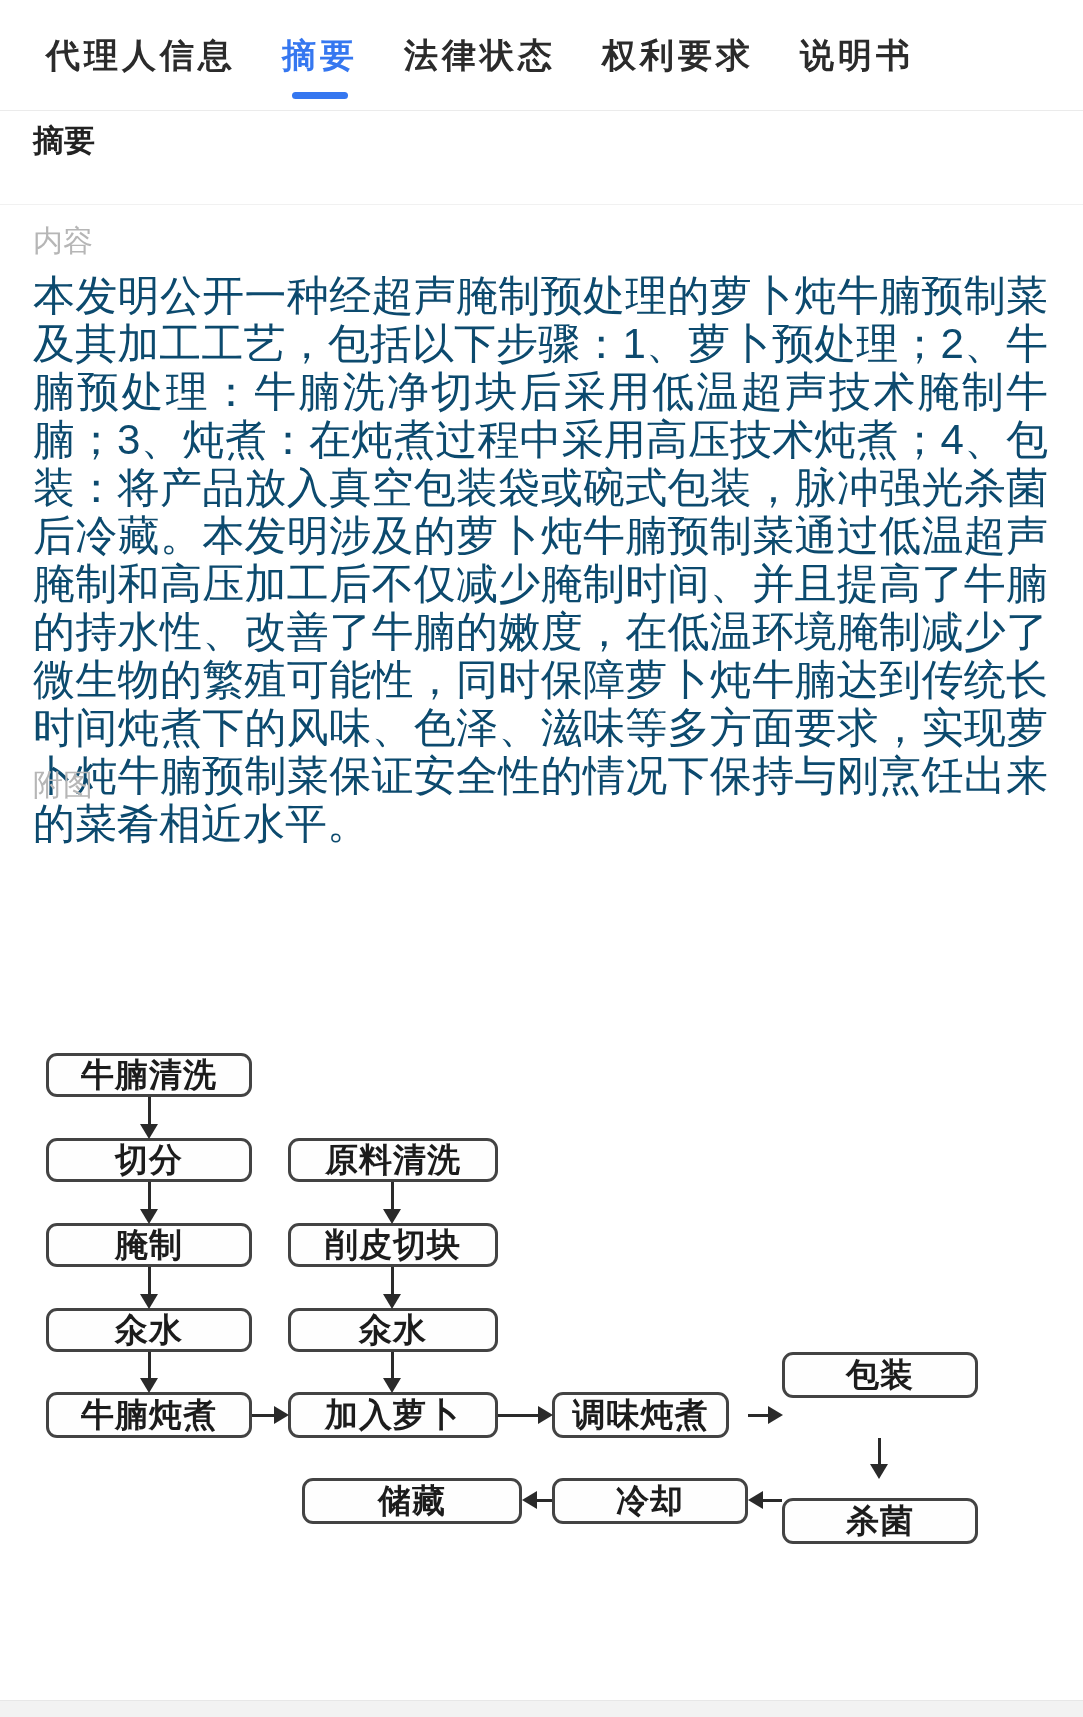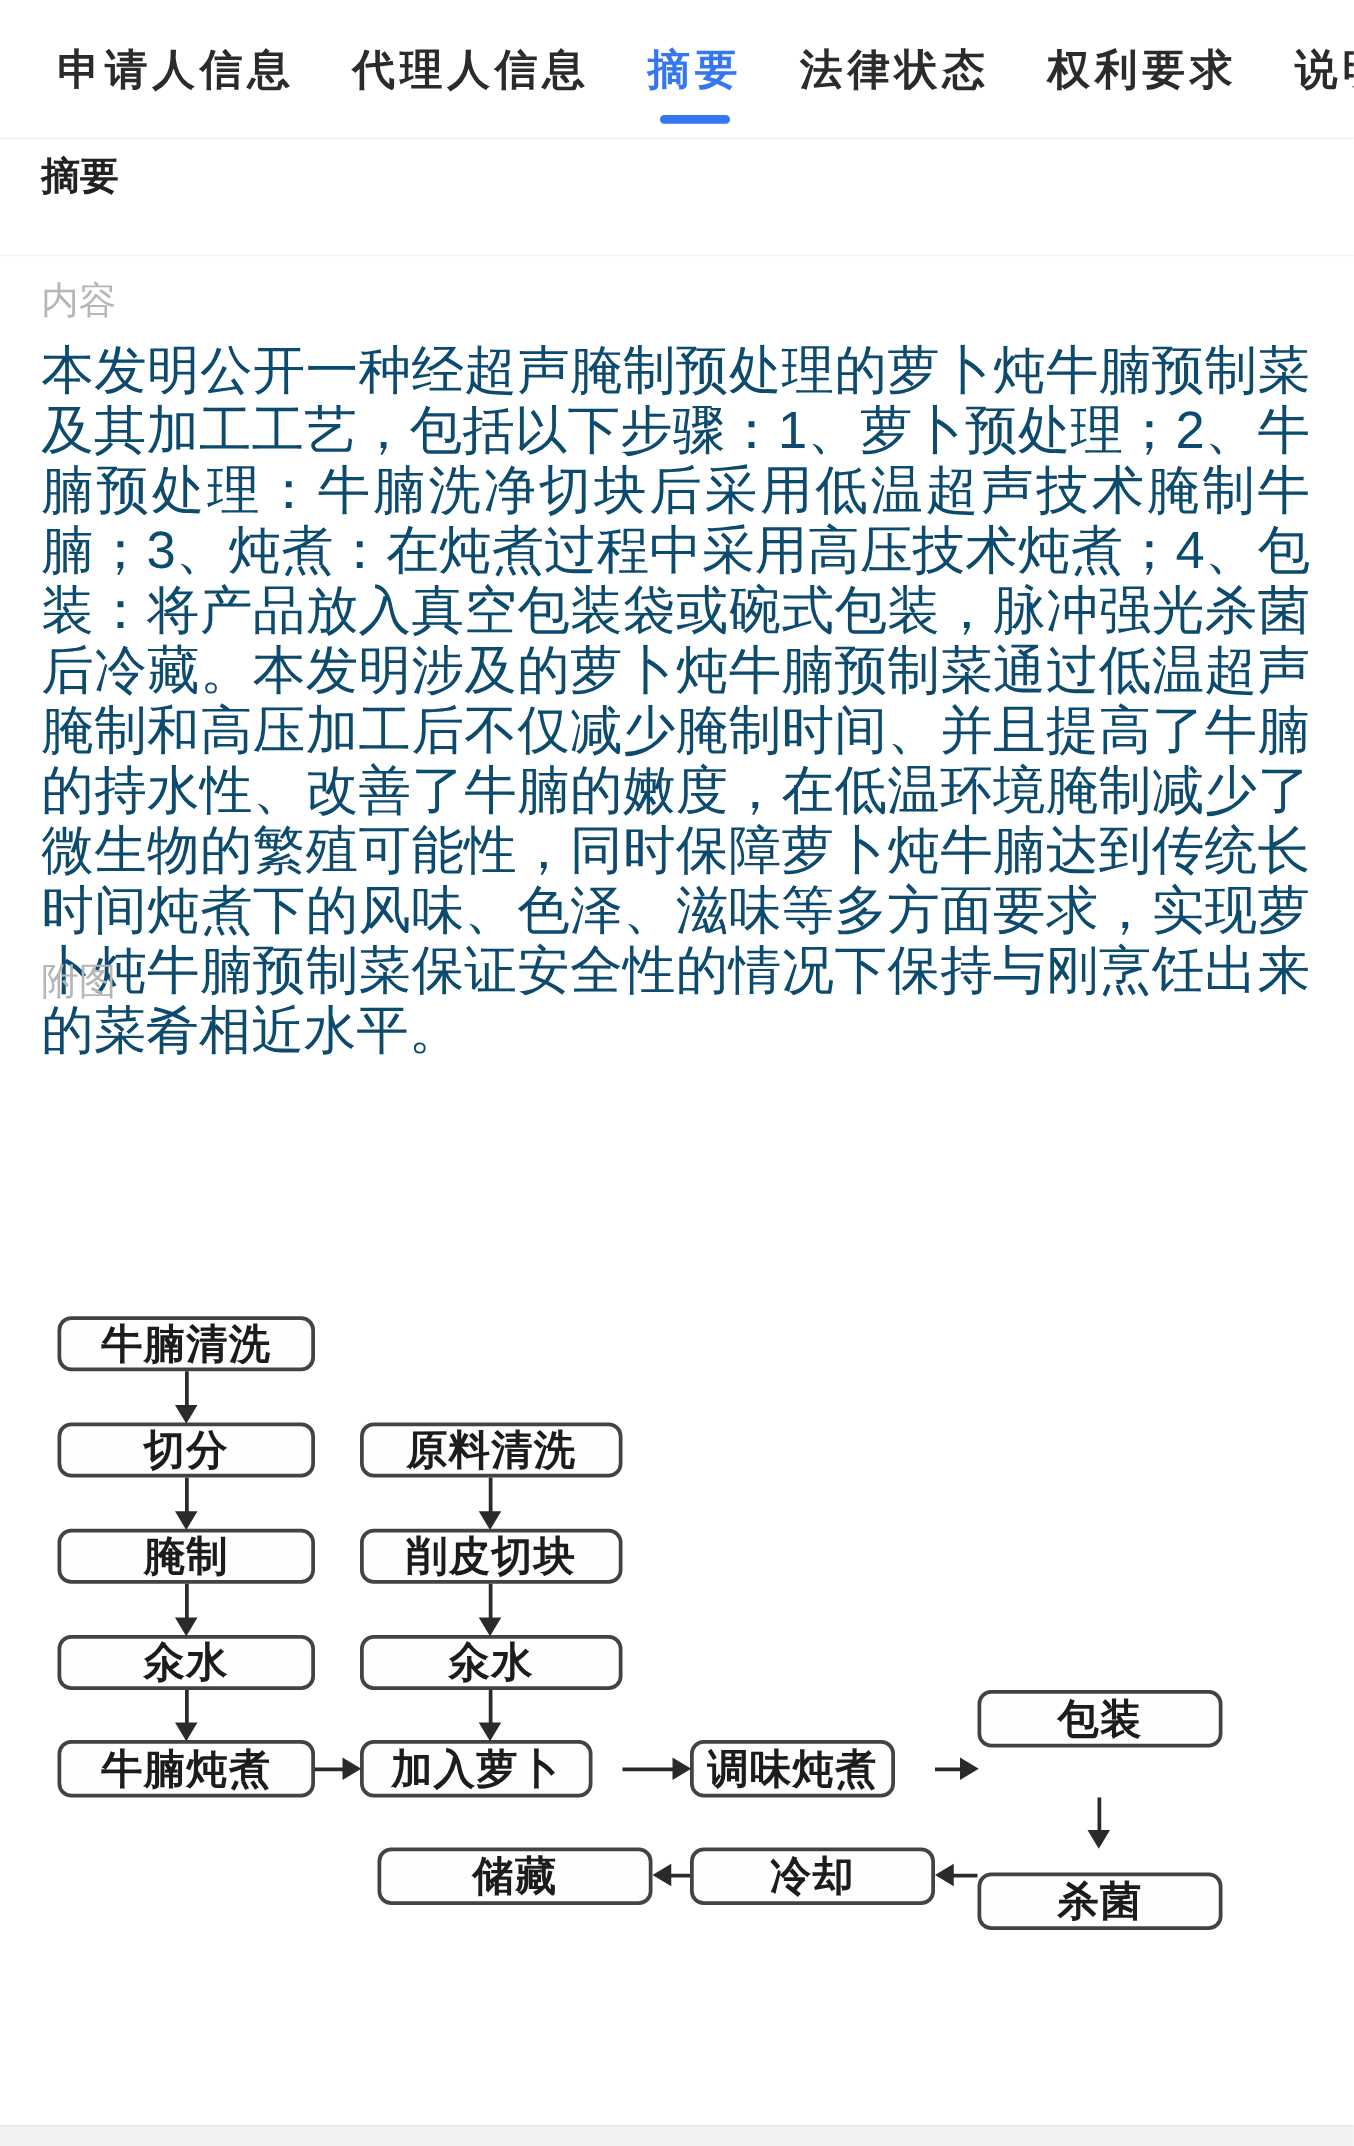--- a/index.html
+++ b/index.html
@@ -102,24 +102,20 @@
   }
 </style>
 </head>
 <body>
 
 <div class="tabbar">
   <div class="tab-fragment">
     <span>、</span>
   </div>
   <div class="tab">
-    <span>申请人信息</span>
-    
-  </div>
-  <div class="tab">
     <span>代理人信息</span>
     
   </div>
   <div class="tab active">
     <span>摘要</span>
     <div class="underline"></div>
   </div>
   <div class="tab">
     <span>法律状态</span>
     
@@ -147,22 +143,22 @@
 <div class="flowchart">
 
   <div class="flow-node" style="left:46px;  top:1053px; width:206px; height:44px;">牛腩清洗</div>
   <div class="flow-node" style="left:46px;  top:1138px; width:206px; height:44px;">切分</div>
   <div class="flow-node" style="left:288px; top:1138px; width:210px; height:44px;">原料清洗</div>
   <div class="flow-node" style="left:46px;  top:1223px; width:206px; height:44px;">腌制</div>
   <div class="flow-node" style="left:288px; top:1223px; width:210px; height:44px;">削皮切块</div>
   <div class="flow-node" style="left:46px;  top:1308px; width:206px; height:44px;">氽水</div>
   <div class="flow-node" style="left:288px; top:1308px; width:210px; height:44px;">氽水</div>
   <div class="flow-node" style="left:46px;  top:1392px; width:206px; height:46px;">牛腩炖煮</div>
-  <div class="flow-node" style="left:288px; top:1392px; width:186px; height:46px;">加入萝卜</div>
-  <div class="flow-node" style="left:552px; top:1392px; width:164px; height:46px;">调味炖煮</div>
+  <div class="flow-node" style="left:288px; top:1392px; width:210px; height:46px;">加入萝卜</div>
+  <div class="flow-node" style="left:552px; top:1392px; width:177px; height:46px;">调味炖煮</div>
   <div class="flow-node" style="left:782px; top:1352px; width:196px; height:46px;">包装</div>
   <div class="flow-node" style="left:782px; top:1478px; width:196px; height:46px;margin-top:20px;">杀菌</div>
   <div class="flow-node" style="left:552px; top:1478px; width:196px; height:46px;">冷却</div>
   <div class="flow-node" style="left:302px; top:1478px; width:220px; height:46px;">储藏</div>
 
   <div class="varrow" style="left:148px; top:1097px; height:29px;"></div>
   <div class="head-down" style="left:140px; top:1124px;"></div>
   <div class="varrow" style="left:148px; top:1182px; height:29px;"></div>
   <div class="head-down" style="left:140px; top:1209px;"></div>
   <div class="varrow" style="left:148px; top:1267px; height:29px;"></div>

